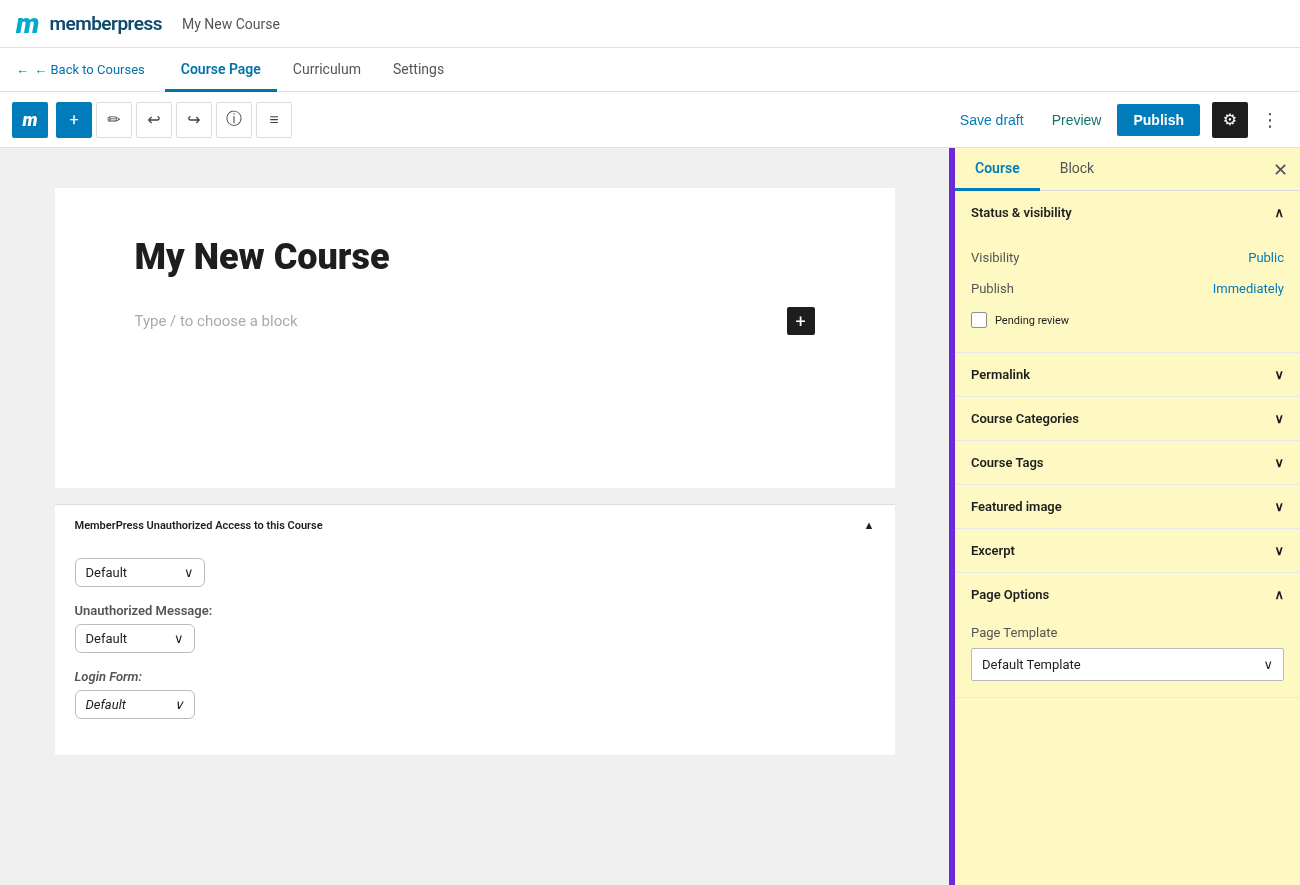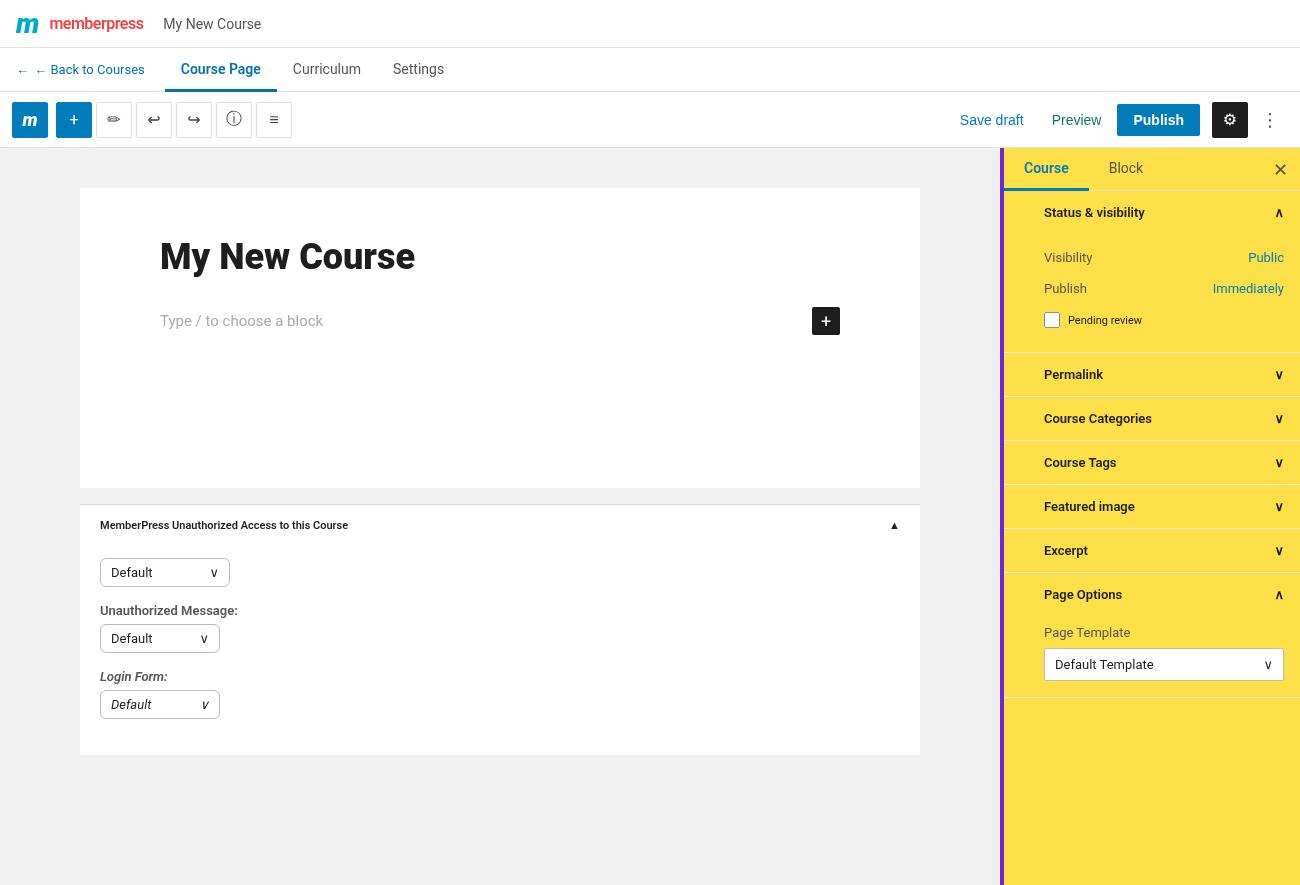--- a/index.html
+++ b/index.html
@@ -241,23 +241,23 @@
       background: #fff;
       cursor: pointer;
       min-width: 120px;
       justify-content: space-between;
       font-size: 13px;
       margin-bottom: 16px;
     }
 
     
     .sidebar {
-      width: 300px;
-      background: #fde047;
-      border-left: 4px solid #6d28d9;
+      width: 351px;
+      background: #fef9c3;
+      border-left: 6px solid #6d28d9;
       overflow-y: auto;
       flex-shrink: 0;
     }
     .sidebar-tabs {
       display: flex;
       border-bottom: 1px solid #ddd;
       padding: 0;
       justify-content: space-between;
       align-items: center;
     }
@@ -279,21 +279,20 @@
     }
     .sidebar-close {
       padding: 8px 12px;
       cursor: pointer;
       color: #555;
       font-size: 18px;
     }
 
     .sidebar-section {
       border-bottom: 1px solid #e8e8e8;
-      padding-left: 24px;
     }
     .sidebar-section-header {
       display: flex;
       align-items: center;
       justify-content: space-between;
       padding: 14px 16px;
       cursor: pointer;
       font-size: 13px;
       font-weight: 600;
       color: #1e1e1e;
@@ -356,21 +355,21 @@
       font-size: 13px;
       margin-top: 8px;
     }
   </style>
 </head>
 <body>
 
 <div class="top-bar">
   <div class="logo-wrap">
     <span style="color:#00aacc; font-size:28px; font-weight:900; font-style:italic;">m</span>
-    <span style="color:#ef4444; font-size:16px; font-weight:600; letter-spacing:-0.5px;">memberpress</span>
+    <span style="color:#0c4a6e; font-size:19px; font-weight:600; letter-spacing:-0.5px;">memberpress</span>
   </div>
   <span style="color:#555; font-size:14px; margin-left:8px;">My New Course</span>
 </div>
 
 <div class="nav-tabs">
   <a class="back-link">
     <span>←</span>
     <span style="margin-left:2px;">← Back to Courses</span>
   </a>
   <div class="nav-tab active">

